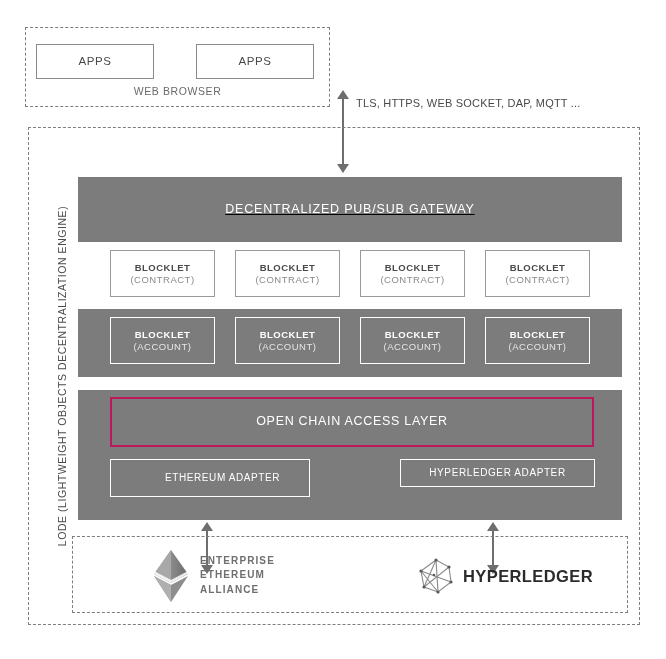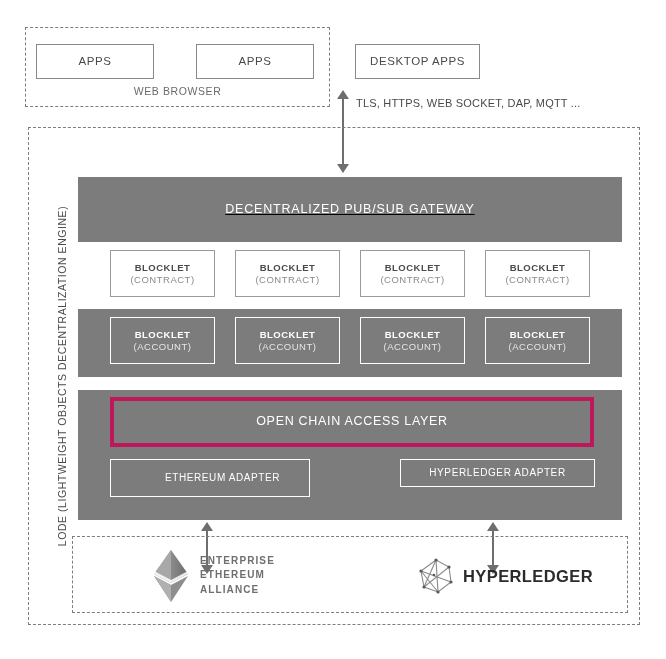--- a/index.html
+++ b/index.html
@@ -96,21 +96,21 @@
     color: #ffffff;
     flex-direction: column;
     font-size: 9.5px;
     letter-spacing: 0.5px;
   }
   .blocklet-account .line1 { font-weight: bold; color: #ffffff; }
   .blocklet-account .line2 { color: #e6e6e6; }
 
   
   .ocal-box {
-    border: 4px solid #be185d;
+    border: 2px solid #be185d;
     background: transparent;
     color: #ffffff;
     font-size: 12.5px;
     letter-spacing: 0.7px;
   }
   .adapter-box {
     border: 1px solid #ffffff;
     background: transparent;
     color: #ffffff;
     font-size: 10px;
@@ -159,23 +159,20 @@
   </div>
 
   <div class="abs app-box center-text" style="left:196px; top:44px; width:118px; height:35px;">
     <span>APPS</span>
   </div>
 
   <div class="abs center-text web-browser-label" style="left:25px; top:84px; width:305px; height:16px;">
     <span>WEB BROWSER</span>
   </div>
 
-  <div class="abs app-box center-text" style="left:355px; top:44px; width:125px; height:35px;">
-    <span>DESKTOP APPS</span>
-  </div>
 
 
   <div class="arrow-line" style="left:342px; top:96px; height:76px;"></div>
   <div class="arrow-head up" style="left:337px; top:90px;"></div>
   <div class="arrow-head down" style="left:337px; top:164px;"></div>
 
   <div class="abs protocol-label" style="left:356px; top:95px; height:16px; display:flex; align-items:center;">
     <span>TLS, HTTPS, WEB SOCKET, DAP, MQTT ...</span>
   </div>
 

